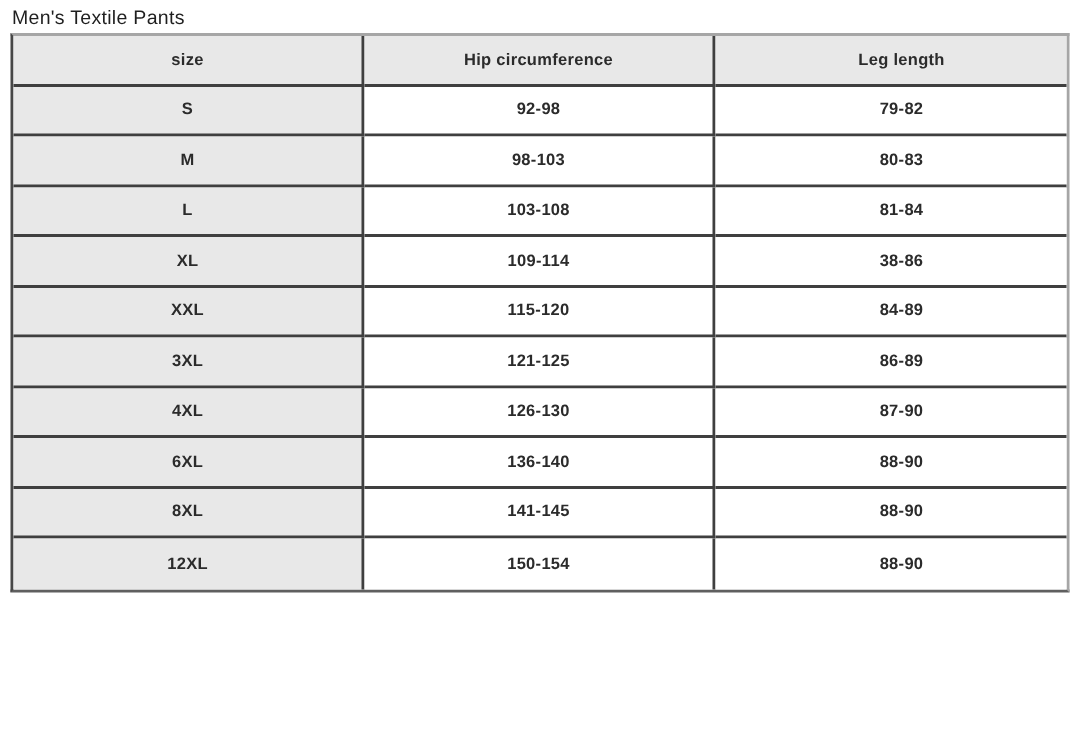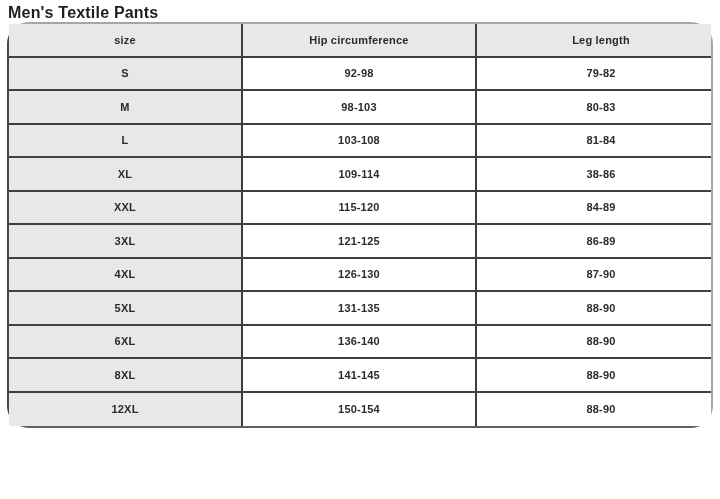--- a/index.html
+++ b/index.html
@@ -13,38 +13,37 @@
   .page {
     position: relative;
     width: 720px;
     height: 499px;
     background: #ffffff;
   }
   .page-title {
     position: absolute;
     left: 8px;
     top: 4px;
-    font-size: 16px;
-    font-weight: 700;
+    font-size: 13px;
+    font-weight: 400;
     color: #1f1f1f;
     letter-spacing: 0.2px;
   }
   table.size-chart {
     position: absolute;
     left: 7px;
     top: 22px;
     width: 706px;
     border-collapse: separate;
     border-spacing: 0;
     table-layout: fixed;
     
     border-style: solid;
     border-width: 2px;
     border-color: #a6a6a6 #a6a6a6 #5f5f5f #474747;
-    border-radius: 22px;
   }
   th, td {
     height: 33.5px;
     padding: 0;
     text-align: center;
     vertical-align: middle;
     font-size: 11px;
     font-weight: 700;
     color: #2b2b2b;
     letter-spacing: 0.2px;
@@ -102,25 +101,20 @@
           <td class="shaded">3XL</td>
           <td>121-125</td>
           <td>86-89</td>
         </tr>
         <tr>
           <td class="shaded">4XL</td>
           <td>126-130</td>
           <td>87-90</td>
         </tr>
         <tr>
-          <td class="shaded">5XL</td>
-          <td>131-135</td>
-          <td>88-90</td>
-        </tr>
-        <tr>
           <td class="shaded">6XL</td>
           <td>136-140</td>
           <td>88-90</td>
         </tr>
         <tr>
           <td class="shaded">8XL</td>
           <td>141-145</td>
           <td>88-90</td>
         </tr>
         <tr>

